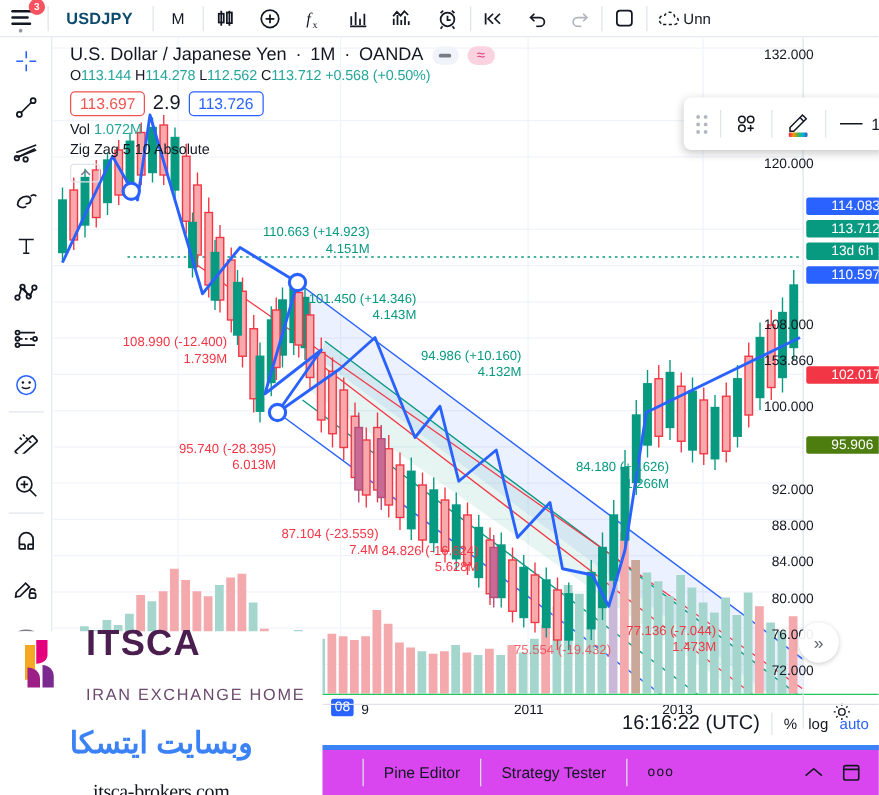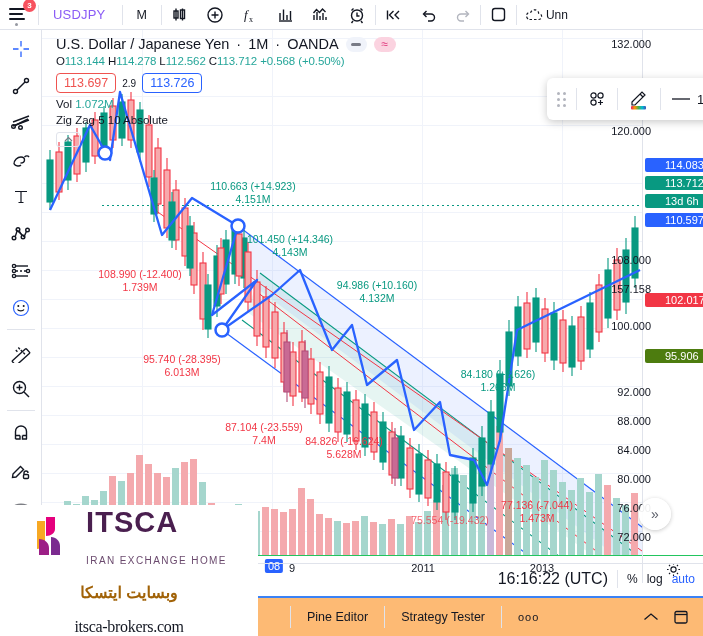--- a/index.html
+++ b/index.html
@@ -14,21 +14,21 @@
   .tb-div { width:1px; height:20px; background:#e0e3eb; }
   .hamburger { width:20px; height:14px; position:relative; }
   .hamburger i { position:absolute; left:0; height:2px; background:#131722; border-radius:1px; }
   .hamburger i:nth-child(1){ top:0; width:18px; }
   .hamburger i:nth-child(2){ top:5px; width:14px; }
   .hamburger i:nth-child(3){ top:10px; width:16px; }
   .ham-dot { position:absolute; left:6px; top:15px; width:3px;height:3px;border-radius:50%;background:#9598a1;}
   .badge { position:absolute; top:-1px; right:2px; background:#f7525f; color:#fff;
     border-radius:50%; width:13px; height:13px; font-size:8px; line-height:13px;
     text-align:center; font-weight:700; }
-  .sym { font-size:13px; font-weight:400; color:#8b5cf6; letter-spacing:.2px; }
+  .sym { font-size:13px; font-weight:700; color:#0c4a6e; letter-spacing:.2px; }
   .tf { font-size:12.5px; color:#131722; font-weight:500; }
   .ic { stroke:#131722; fill:none; stroke-width:1.4; }
   .ic-dim { stroke:#b2b5be; fill:none; stroke-width:1.4; }
   .cloudlbl { font-size:12px; color:#131722; margin-left:3px; }
   .publish { background:#2962ff; color:#fff; font-size:13px; height:30px;
     display:flex; align-items:center; padding:0 14px; font-weight:400; }
 
   
   .leftbar { position:absolute; left:0; top:30px; width:42px; height:566px;
     border-right:1px solid #e0e3eb; background:#fff; display:flex;
@@ -60,29 +60,29 @@
   .lg-ohlc { font-size:11.5px; margin-top:3px; color:#131722; letter-spacing:-.1px;}
   .g { color:#26a69a; }
   .pill-eye { background:#f0f3fa; border-radius:9px; width:21px;height:15px;
     display:inline-flex; align-items:center;justify-content:center;}
   .pill-eye b { display:block; width:10px;height:3px;background:#787b86;border-radius:2px; }
   .pill-chart { background:#fbd3e0; border-radius:9px; width:22px;height:15px;
     display:inline-flex; align-items:center;justify-content:center; color:#e0377c; font-size:12px;}
   .bidask { margin-top:6px; display:flex; align-items:center; gap:6px; font-size:12.5px; }
   .bid { border:1px solid #ef5350; color:#ef5350; border-radius:4px; padding:2px 7px; }
   .ask { border:1px solid #2962ff; color:#2962ff; border-radius:4px; padding:2px 7px; }
-  .spread { color:#131722; font-size:10px; }
+  .spread { color:#131722; font-size:16px; }
   .vol-row { margin-top:5px; font-size:11.5px; color:#131722; }
   .zz-row { margin-top:4px; font-size:11.5px; color:#131722; display:flex;
     align-items:center; gap:5px; }
   .collapse { border:1px solid #e0e3eb; border-radius:3px; width:24px; height:15px;
     display:inline-flex; align-items:center; justify-content:center; }
 
   
-  .zzl { position:absolute; font-size:10.5px; line-height:12.5px; text-align:center;
+  .zzl { position:absolute; font-size:10.5px; line-height:12.5px; text-align:right;
     white-space:nowrap; transform:translateX(-50%); z-index:5; }
   .zzl.up { color:#089981; }
   .zzl.dn { color:#f23645; }
 
   
   .fwd { position:absolute; left:597px; top:468px; width:32px; height:32px;
     border-radius:50%; background:rgba(255,255,255,.92);
     box-shadow:0 1px 4px rgba(0,0,0,.22); display:flex; align-items:center;
     justify-content:center; color:#5d606b; font-size:14px; z-index:7; }
 
@@ -100,34 +100,34 @@
   
   .botbar { position:absolute; left:42px; top:563px; width:661px; height:30px;
     border-top:1px solid #e0e3eb; display:flex; align-items:center; gap:9px;
     font-size:12px; color:#131722; padding-left:8px; }
   .rng { color:#131722; }
   .clock { margin-left:auto; font-size:16px; }
   .pct,.logb { color:#131722; font-size:12px; }
   .autob { color:#2962ff; font-size:12px; }
   .b-div { width:1px; height:18px; background:#e0e3eb; }
   .footer { position:absolute; left:0; top:596px; width:703px; height:40px;
-    border-top:2px solid #3b82f6; background:#fdba74; display:flex; align-items:center;
+    border-top:4px solid #3b82f6; background:#d946ef; display:flex; align-items:center;
     font-size:12.5px; color:#131722; }
   .ft-cell { height:40px; display:flex; align-items:center; padding:0 16px; }
   .ft-div { width:1px; height:22px; background:#e0e3eb; }
 
   
   .wm { position:absolute; left:0; top:505px; width:258px; height:131px;
     background:#fff; z-index:30; display:flex; flex-direction:column;
     align-items:center; justify-content:center; }
   .wm-top { display:flex; align-items:center; gap:7px; }
   .wm-txt1 { font-size:29px; font-weight:700; color:#4a1f4f; letter-spacing:1px;
     font-family:"Liberation Sans", sans-serif; }
-  .wm-sub { font-size:10px; color:#6b4a6e; letter-spacing:1.4px; margin-top:16px;}
-  .wm-fa { font-size:16px; font-weight:700; color:#a16207; margin-top:17px;
+  .wm-sub { font-size:13px; color:#6b4a6e; letter-spacing:1.4px; margin-top:16px;}
+  .wm-fa { font-size:24px; font-weight:700; color:#3b82f6; margin-top:17px;
     direction:rtl; }
   .wm-url { font-size:16px; color:#131722; margin-top:16px; letter-spacing:-.3px;font-family:Liberation Serif, serif; }
 </style>
 </head>
 <body>
 
 <div class="topbar">
   <div class="tb-cell">
     <div class="hamburger">
       <i></i>
@@ -759,21 +759,21 @@
     <div class="ptick" style="top:66px;">
         <span>124.000</span>
       </div>
     <div class="ptick" style="top:95px;">
         <span>120.000</span>
       </div>
     <div class="ptick" style="top:224px;">
         <span>108.000</span>
       </div>
     <div class="ptick" style="top:253px;">
-        <span>157.158</span>
+        <span>153.860</span>
       </div>
     <div class="ptick" style="top:290px;">
         <span>100.000</span>
       </div>
     <div class="ptick" style="top:356px;">
         <span>92.000</span>
       </div>
     <div class="ptick" style="top:385px;">
         <span>88.000</span>
       </div>

